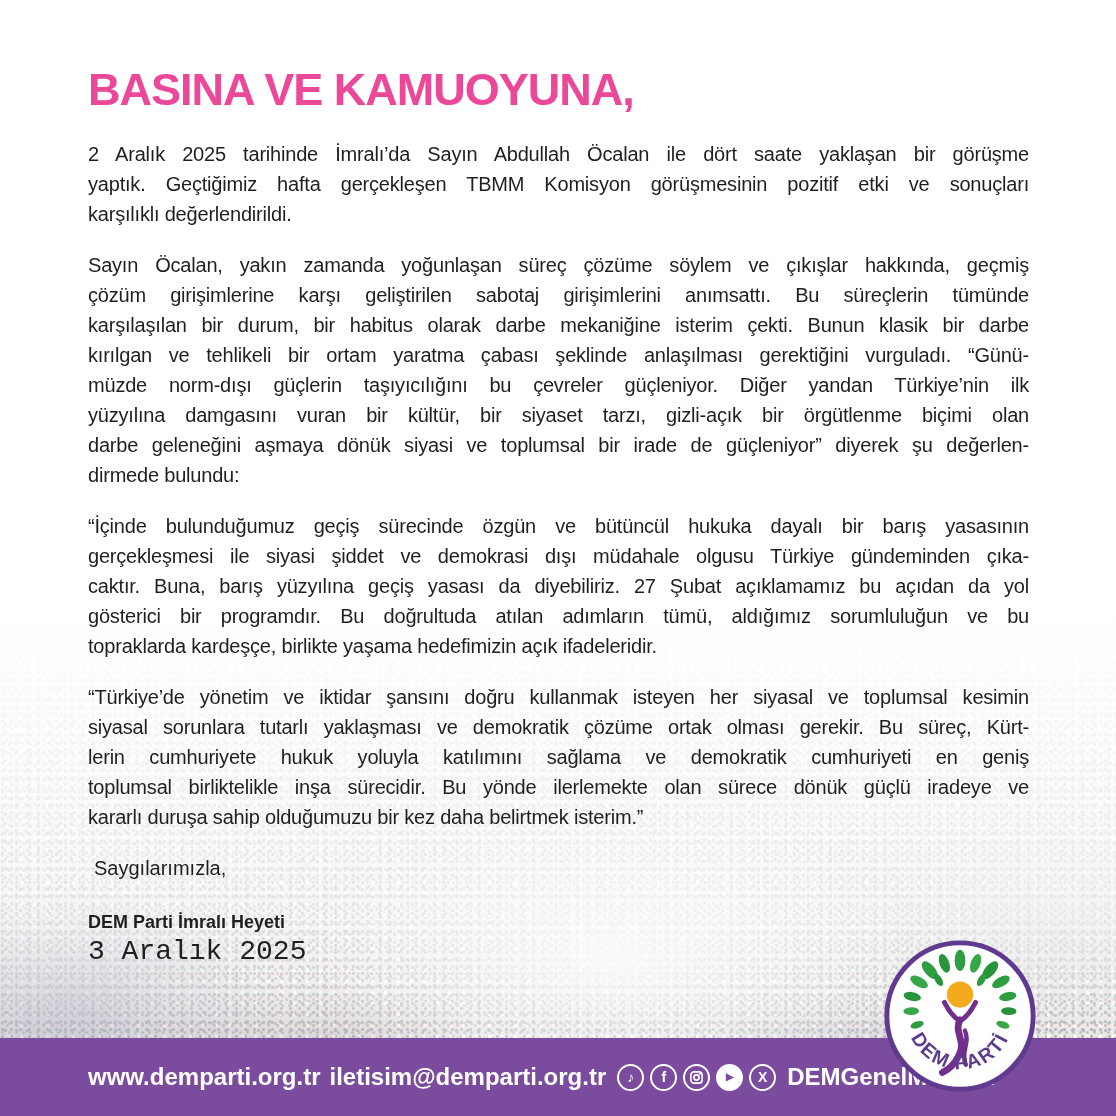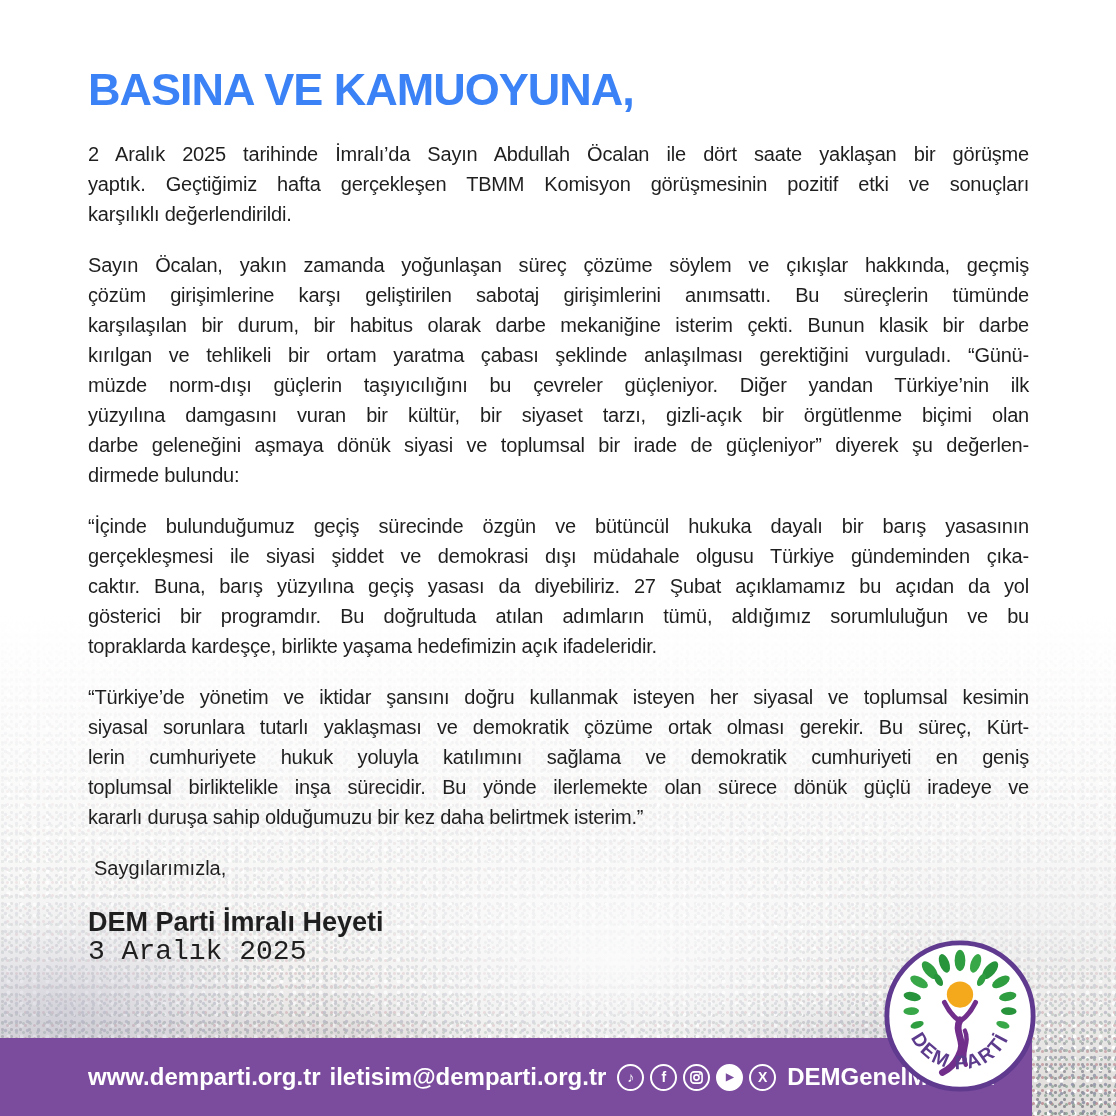--- a/index.html
+++ b/index.html
@@ -35,31 +35,31 @@
       rgba(255,255,255,0.93) 70%,
       rgba(255,255,255,0.85) 82%,
       rgba(255,255,255,0.72) 90%,
       rgba(255,255,255,0.52) 96%,
       rgba(255,255,255,0.45) 100%);
   }
   
   .content{position:absolute;z-index:3;left:88px;top:66px;width:941px;color:#1f1f1f;}
   h1.title{
     margin:0 0 26px 0;font-size:45px;line-height:1.05;font-weight:700;
-    letter-spacing:-1px;color:#3b82f6;
+    letter-spacing:-1px;color:#ec4899;
   }
   .para{margin:0 0 21px 0;font-size:20px;line-height:30px;letter-spacing:-0.2px;}
   .line{text-align:justify;text-align-last:justify;white-space:nowrap;}
   .line.last{text-align-last:left;}
   .closing{font-size:20px;line-height:30px;margin:0 0 21px 6px;}
-  .signature{font-size:27px;line-height:30px;font-weight:700;margin-top:24px;}
+  .signature{font-size:18px;line-height:30px;font-weight:700;margin-top:24px;}
   .sig-date{font-size:28px;line-height:30px;font-family:Liberation Mono, monospace;}
   
   .footer{
-    position:absolute;z-index:4;left:0;bottom:0;width:1032px;height:78px;
+    position:absolute;z-index:4;left:0;bottom:0;width:1116px;height:78px;
     display:flex;align-items:center;color:#fff;margin-top:36px;
   }
   .footer-row{display:flex;align-items:center;margin-left:88px;gap:9px;}
   .footer-text{font-size:24px;font-weight:700;white-space:nowrap;}
   .icons{display:flex;align-items:center;gap:6px;margin:0 2px;}
   .sicon{
     width:27px;height:27px;border:2px solid #fff;border-radius:50%;
     box-sizing:border-box;display:flex;align-items:center;justify-content:center;
     font-size:14px;font-weight:700;color:#fff;line-height:1;
   }

